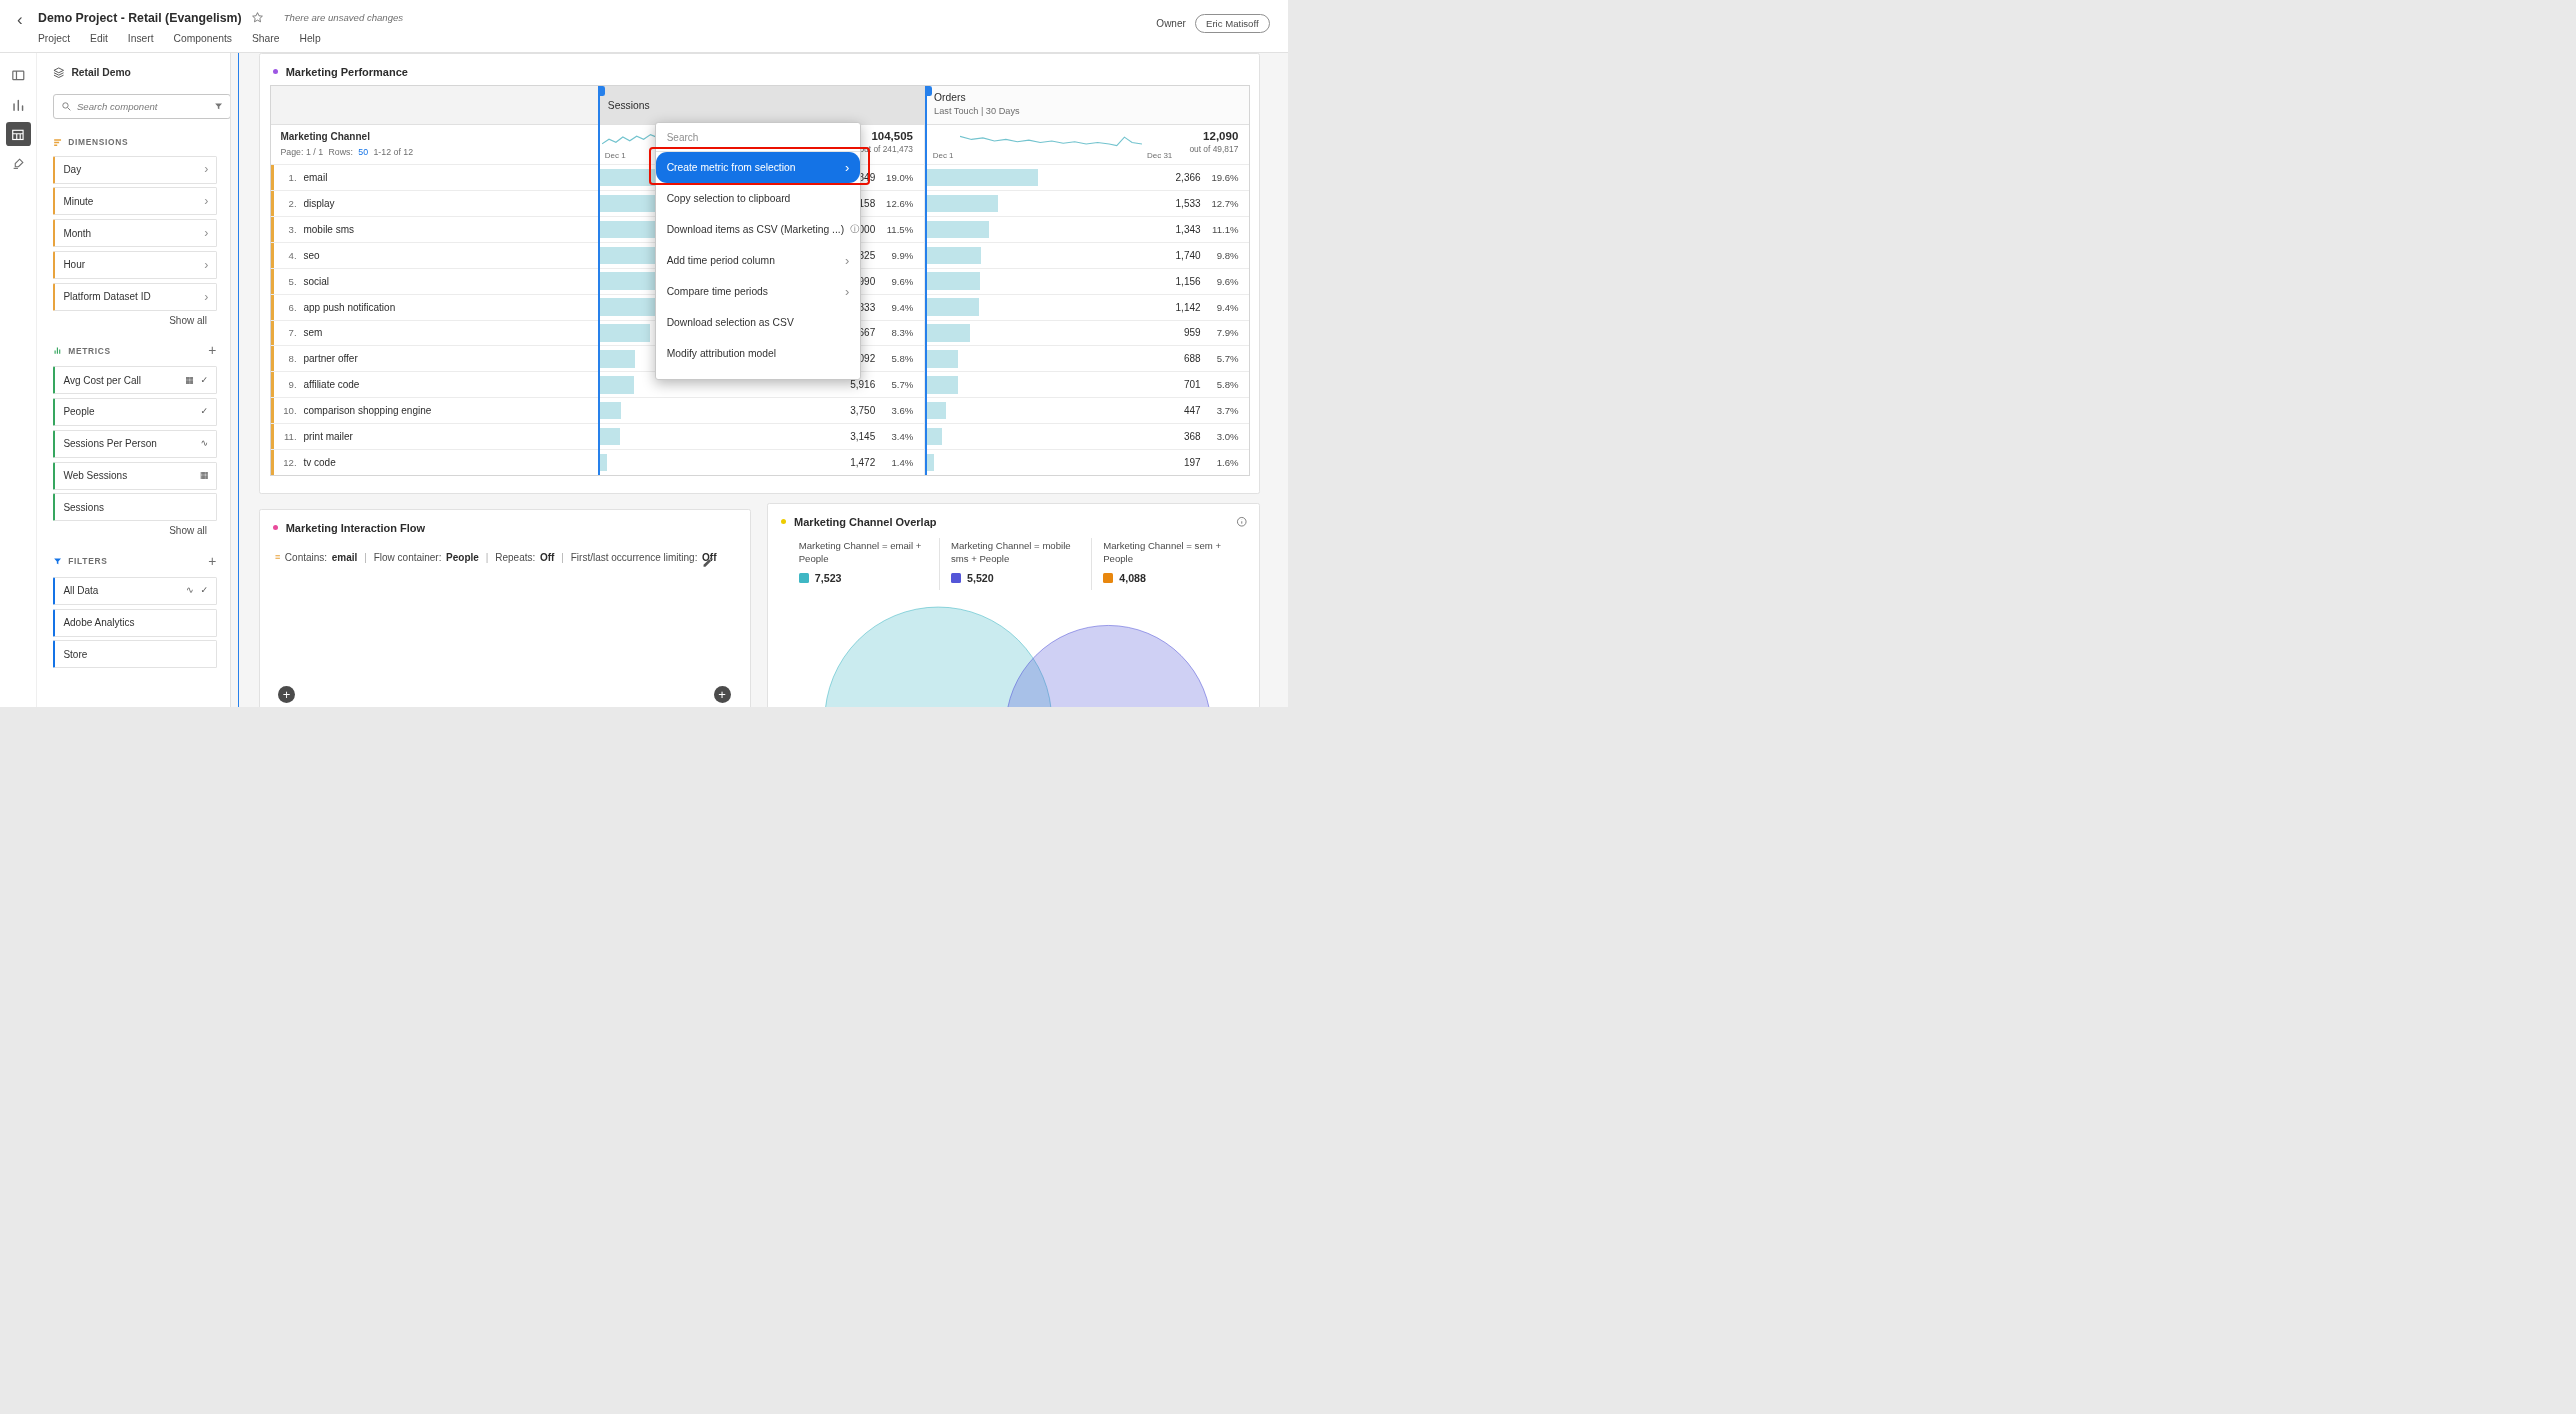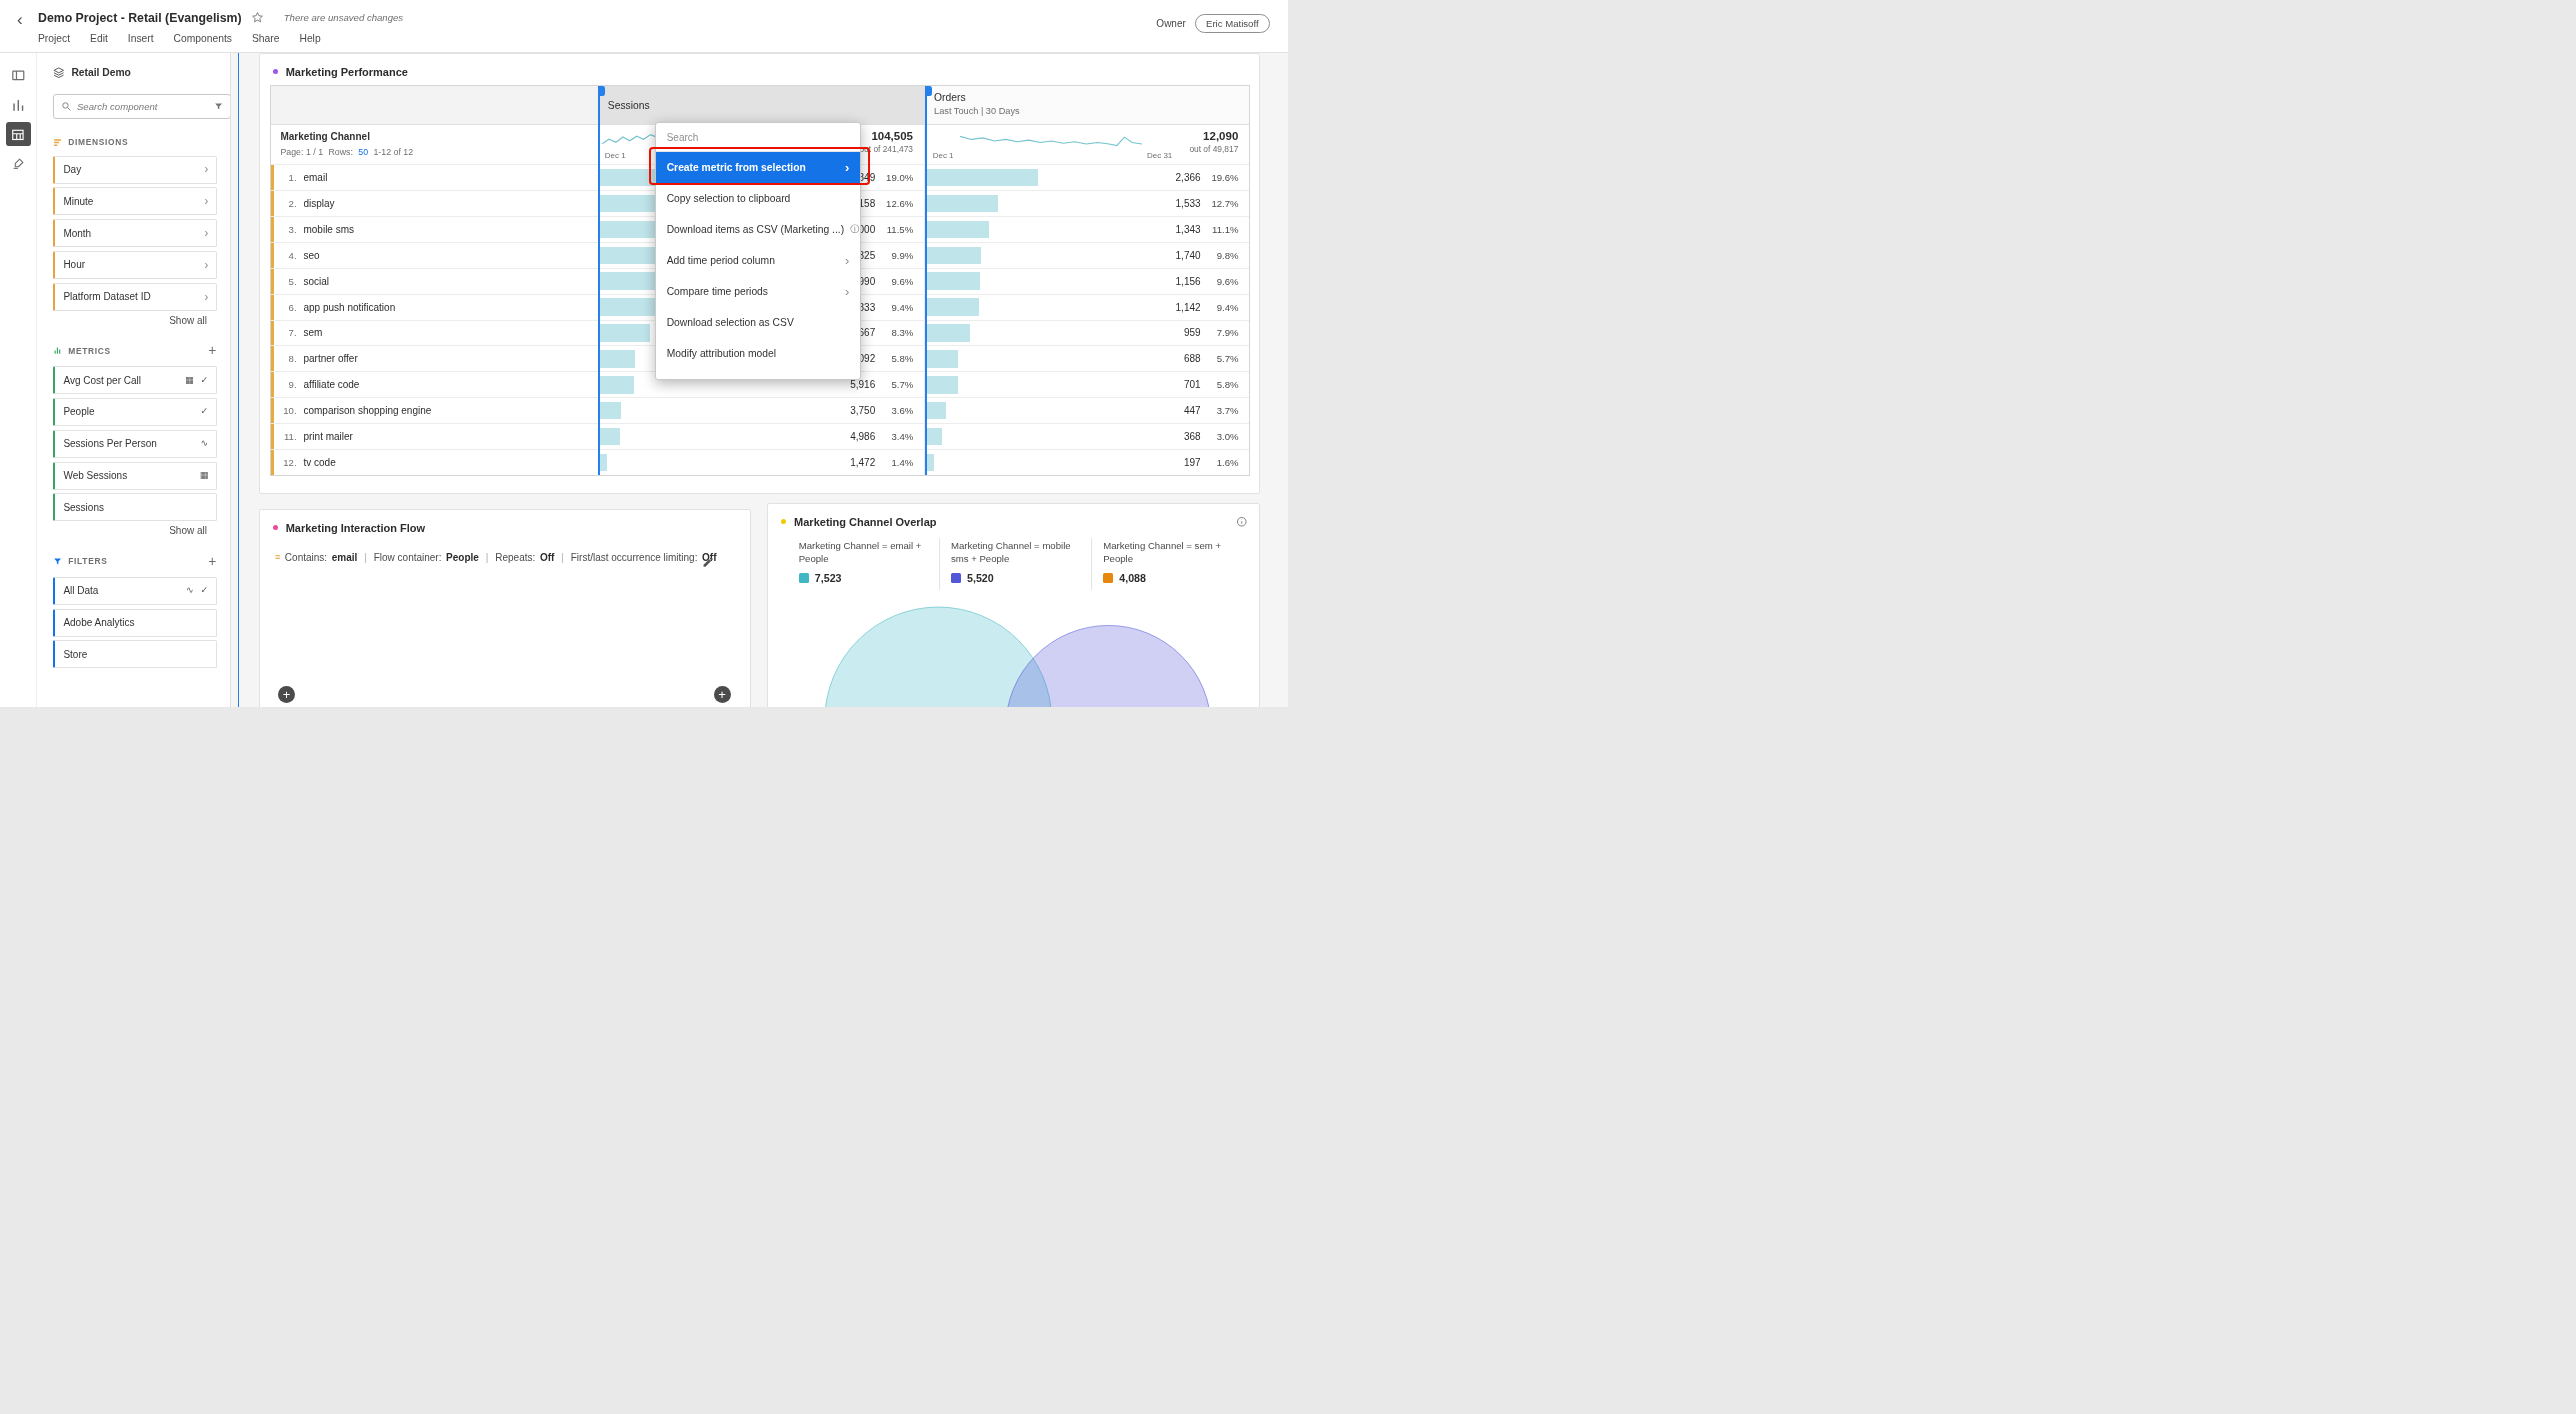--- a/index.html
+++ b/index.html
@@ -84,21 +84,21 @@
   .col-line .flag { position:absolute; top:0; left:1.5px; width:5.4px; height:10px; background:#2680eb; border-radius:0 2.3px 2.3px 0; }
   
   .ctx { position:absolute; left:424px; top:69px; width:206px; height:258px; background:#fff; border:0.8px solid #c8c8c8; border-radius:3.1px; box-shadow:0 3.8px 12.3px rgba(0,0,0,.28); z-index:30; overflow:hidden; }
   .ctx-search { height:29px; display:flex; align-items:center; padding:0 10.7px; border-bottom:0.8px solid #e3e3e3; }
   .ctx-search input { width:100%; border:none; outline:none; font-size:10px; font-family:inherit; color:#323232; }
   .ctx-search input::placeholder { color:#8e8e8e; }
   .ctx-item { height:31px; display:flex; align-items:center; padding:0 10.7px; font-size:10.3px; color:#323232; gap:6.1px; cursor:pointer; }
   .ctx-item .lbl { flex:1; white-space:nowrap; }
   .ctx-item .ctx-chev { color:#8e8e8e; font-size:13px; line-height:1; }
   .ctx-item .ctx-info { color:#6e6e6e; font-size:9.2px; }
-  .ctx-item.hl { color:#fff; font-weight:700; }
+  .ctx-item.hl { color:#fff; font-weight:400;border-radius:11px; }
   .ctx-item.hl .ctx-chev { color:#fff; }
   .red-annot { position:absolute; left:418px; top:94px; width:221px; height:38px; border:2.3px solid #eb1000; border-radius:3.8px; z-index:31; pointer-events:none; }
   
   #viz-flow { left:27.6px; top:456px; width:492px; height:257px; }
   .flow-settings { display:flex; align-items:center; gap:6.9px; margin:18.4px 17px 0 15.3px; font-size:10px; color:#4b4b4b; white-space:nowrap; }
   .fs-seg { display:flex; align-items:center; gap:4.6px; cursor:pointer; }
   .fs-label { color:#4b4b4b; }
   .fs-value { color:#2c2c2c; font-weight:700; }
   .fs-sep { color:#b0b0b0; }
   .fs-dim-icon { color:#e8a33d; font-size:9.2px; font-weight:700; }
@@ -516,21 +516,21 @@
                 <span class="pct">3.7%</span>
               </div>
             </div>
             <div class="t-row">
               <div class="c-label">
                 <span class="row-num">11.</span>
                 <span class="row-name">print mailer</span>
               </div>
               <div class="c-metric">
                 <div class="bar" style="width: 21px;"></div>
-                <span class="val">4,986</span>
+                <span class="val">3,145</span>
                 <span class="pct">3.4%</span>
               </div>
               <div class="c-metric last">
                 <div class="bar" style="width: 17px;"></div>
                 <span class="val">368</span>
                 <span class="pct">3.0%</span>
               </div>
             </div>
             <div class="t-row">
               <div class="c-label">

